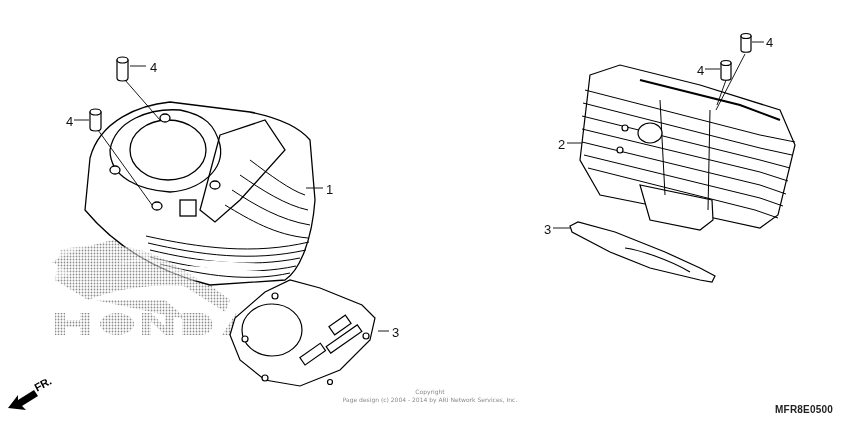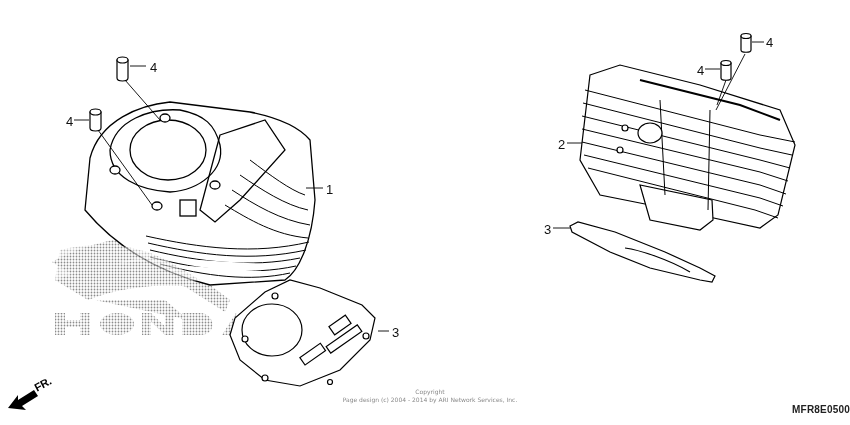--- a/index.html
+++ b/index.html
@@ -1,20 +1,20 @@
 <!DOCTYPE html>
 <html><head>
   <meta charset="utf-8">
   <style>
     html, body { margin: 0; padding: 0; background: #ffffff; }
     body { width: 850px; height: 425px; position: relative; overflow: hidden; font-family: "Liberation Sans", sans-serif; }
     #diagram { position: absolute; left: 0; top: 0; width: 850px; height: 425px; }
     .callout { position: absolute; font-family: "Liberation Sans", sans-serif; font-size: 13px; color: #111; line-height: 1; }
     .copyright { position: absolute; left: 330px; top: 388px; width: 200px; text-align: center; font-size: 6px; color: #8a8a8a; line-height: 8px; font-family: "DejaVu Sans", sans-serif; }
-    .diagram-code { position: absolute; right: 0; top: 404px; font-size: 10px; font-weight: bold; color: #222; font-family: "Liberation Sans", sans-serif; letter-spacing: 0.2px; }
+    .diagram-code { position: absolute; right: 17px; top: 404px; font-size: 10px; font-weight: bold; color: #222; font-family: "Liberation Sans", sans-serif; letter-spacing: 0.2px; }
     .front-label { position: absolute; left: 34px; top: 378px; font-size: 11px; font-weight: bold; transform: rotate(-28deg); font-family: "Liberation Sans", sans-serif; color: #000; }
   </style>
 </head>
 <body>
 
 <svg id="diagram" viewBox="0 0 850 425" xmlns="http://www.w3.org/2000/svg">
   <defs>
     <pattern id="dots" width="3" height="3" patternUnits="userSpaceOnUse">
       <rect width="3" height="3" fill="#fff"></rect>
       <circle cx="1.5" cy="1.5" r="0.9" fill="#8c8c8c"></circle>

